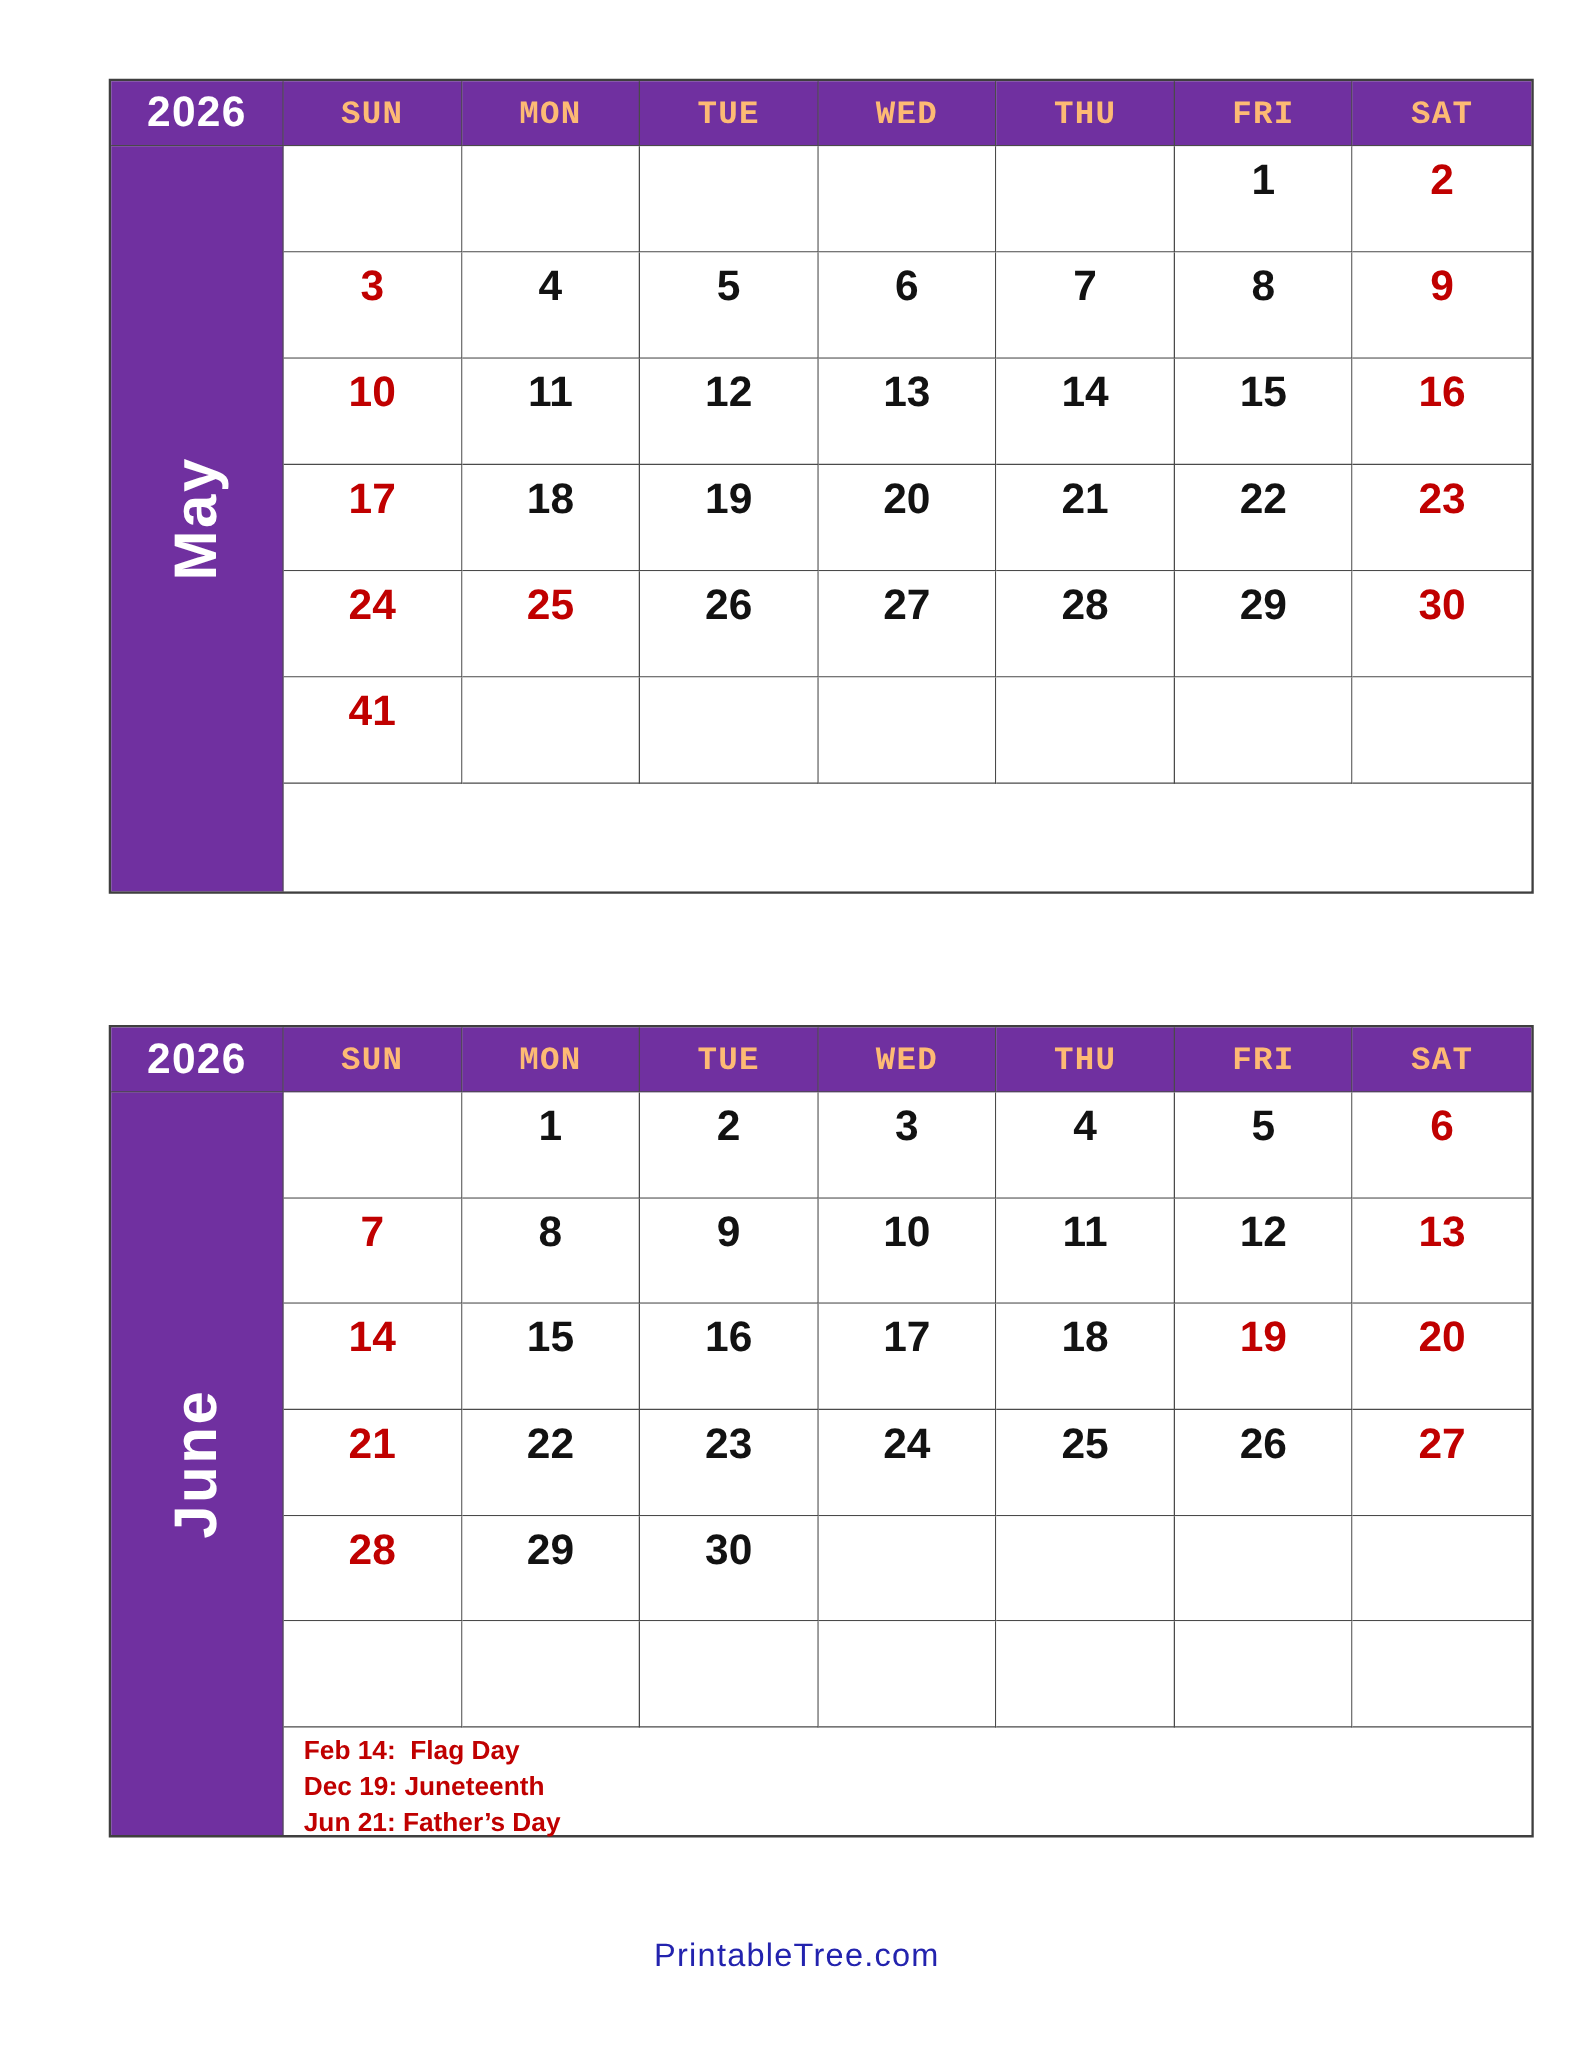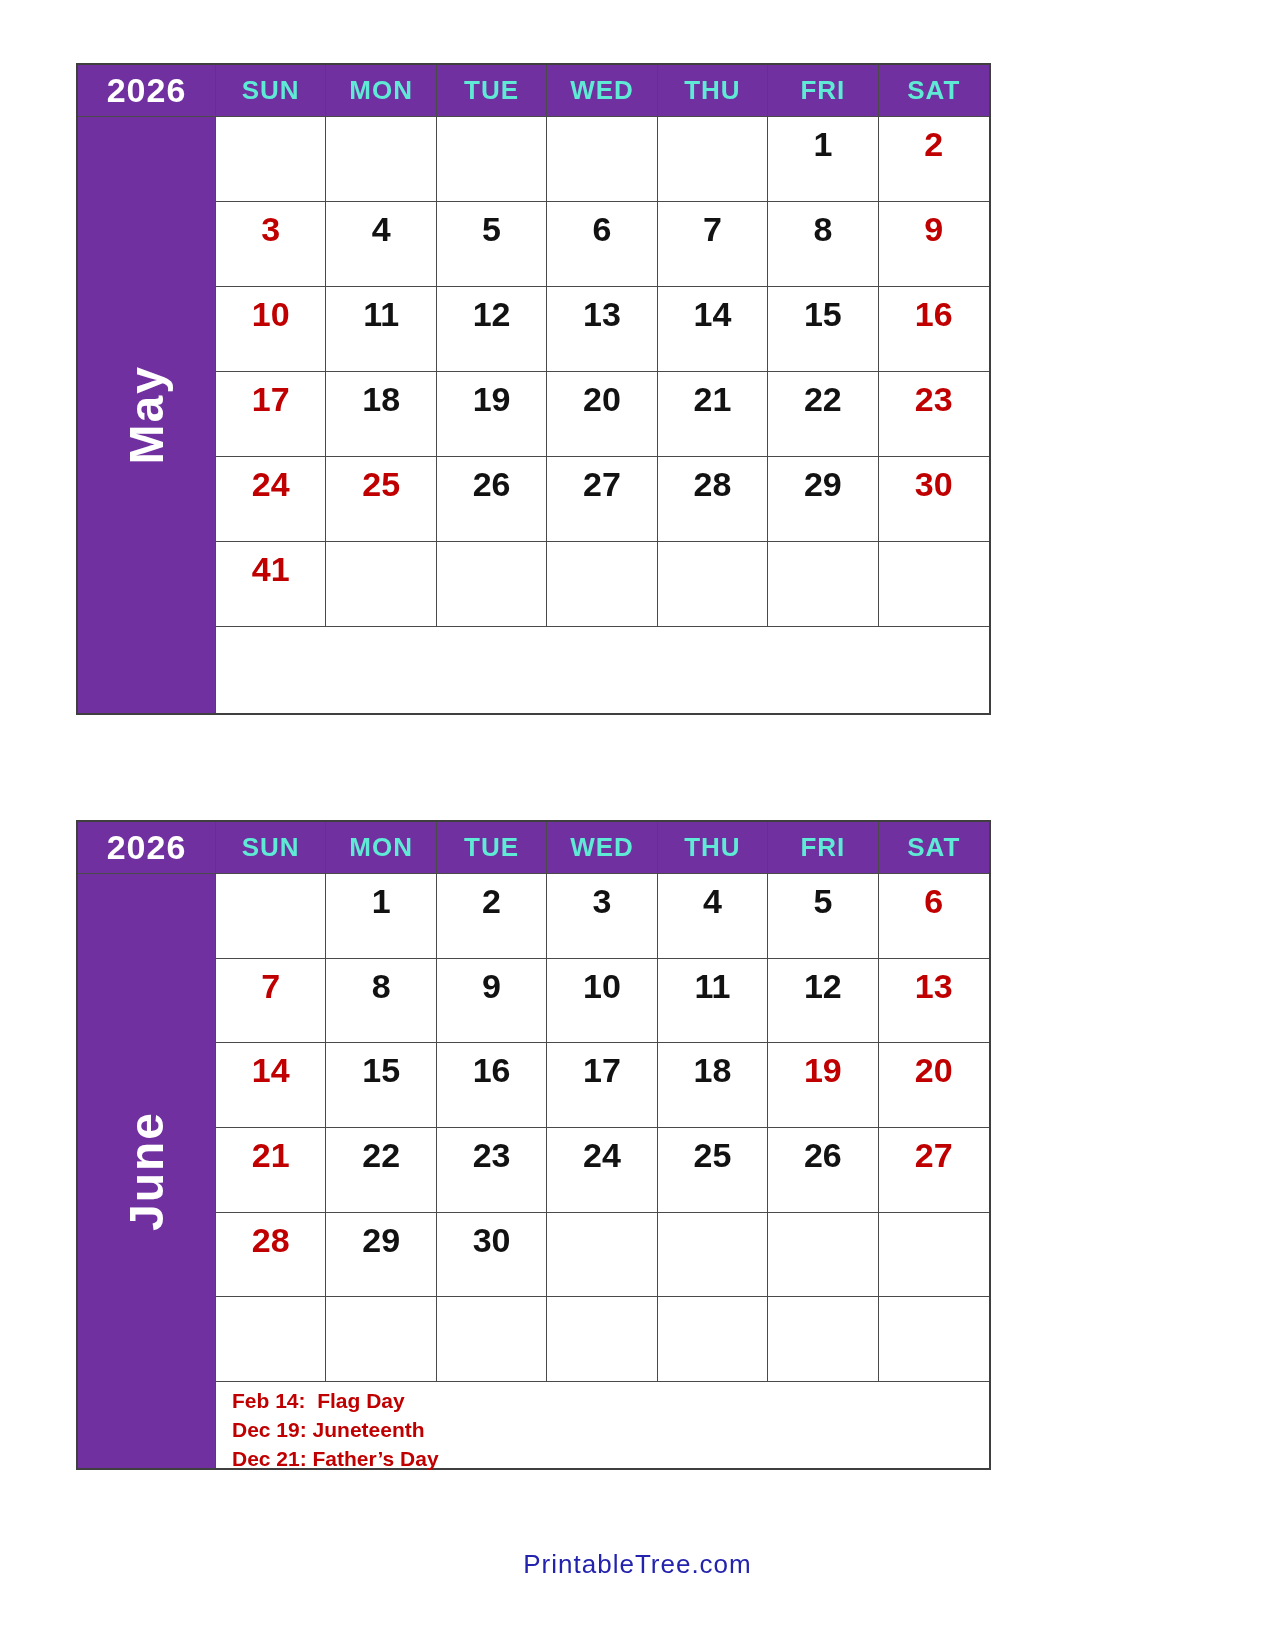--- a/index.html
+++ b/index.html
@@ -15,22 +15,22 @@
   html,body{ background:#ffffff; }
   .page{
     position:relative;
     width:1275px; height:1650px;
     background:#ffffff;
     overflow:hidden;
     font-family:"Liberation Sans","DejaVu Sans",sans-serif;
   }
   .calendar{
     position:absolute;
-    left:76px;
-    width:915px;
+    left:87px;
+    width:1140px;
     display:grid;
     grid-template-columns:138px repeat(7,1fr);
     grid-template-rows:52px repeat(6,1fr) 86px;
     border:2px solid var(--outer);
     background:#ffffff;
   }
   .cal-may{ top:63px; height:652px; }
   .cal-june{ top:820px; height:650px; }
 
   .cell{
@@ -40,23 +40,23 @@
   }
   .year-cell{
     grid-row:1; grid-column:1;
     background:var(--purple);
     color:#ffffff;
     display:flex; align-items:center; justify-content:center;
     font-size:34px; font-weight:bold; letter-spacing:1px;
   }
   .dow{
     background:var(--purple);
-    color:#5eead4;
+    color:#fdba74;
     display:flex; align-items:center; justify-content:center;
-    font-size:26px; font-weight:bold; letter-spacing:1px;
+    font-size:26px; font-weight:bold; letter-spacing:1px;font-family:Liberation Mono, monospace;
   }
   .month-rail{
     grid-row:2 / 9; grid-column:1;
     background:var(--purple);
     border-right:1px solid var(--line);
     display:flex; align-items:center; justify-content:center;
   }
   .month-label{
     writing-mode:vertical-rl;
     transform:rotate(180deg);
@@ -164,21 +164,21 @@
     </div>
 
   <div class="calendar cal-june">
     <div class="cell year-cell">2026</div>
     <div class="month-rail">
       <div class="month-label">June</div>
     </div>
     <div class="cell notes-cell">
         <div class="note-line">Feb 14:  Flag Day</div>
         <div class="note-line">Dec 19: Juneteenth</div>
-        <div class="note-line">Dec 21: Father’s Day</div>
+        <div class="note-line">Jun 21: Father’s Day</div>
       </div>
   <div class="cell dow" style="grid-area: 1 / 2;">SUN</div>
       <div class="cell dow" style="grid-area: 1 / 3;">MON</div>
       <div class="cell dow" style="grid-area: 1 / 4;">TUE</div>
       <div class="cell dow" style="grid-area: 1 / 5;">WED</div>
       <div class="cell dow" style="grid-area: 1 / 6;">THU</div>
       <div class="cell dow" style="grid-area: 1 / 7;">FRI</div>
       <div class="cell dow" style="grid-area: 1 / 8; border-right: none;">SAT</div>
       <div class="cell day" style="grid-area: 2 / 2;"></div>
       <div class="cell day" style="grid-area: 2 / 3;"><span class="num">1</span></div>

